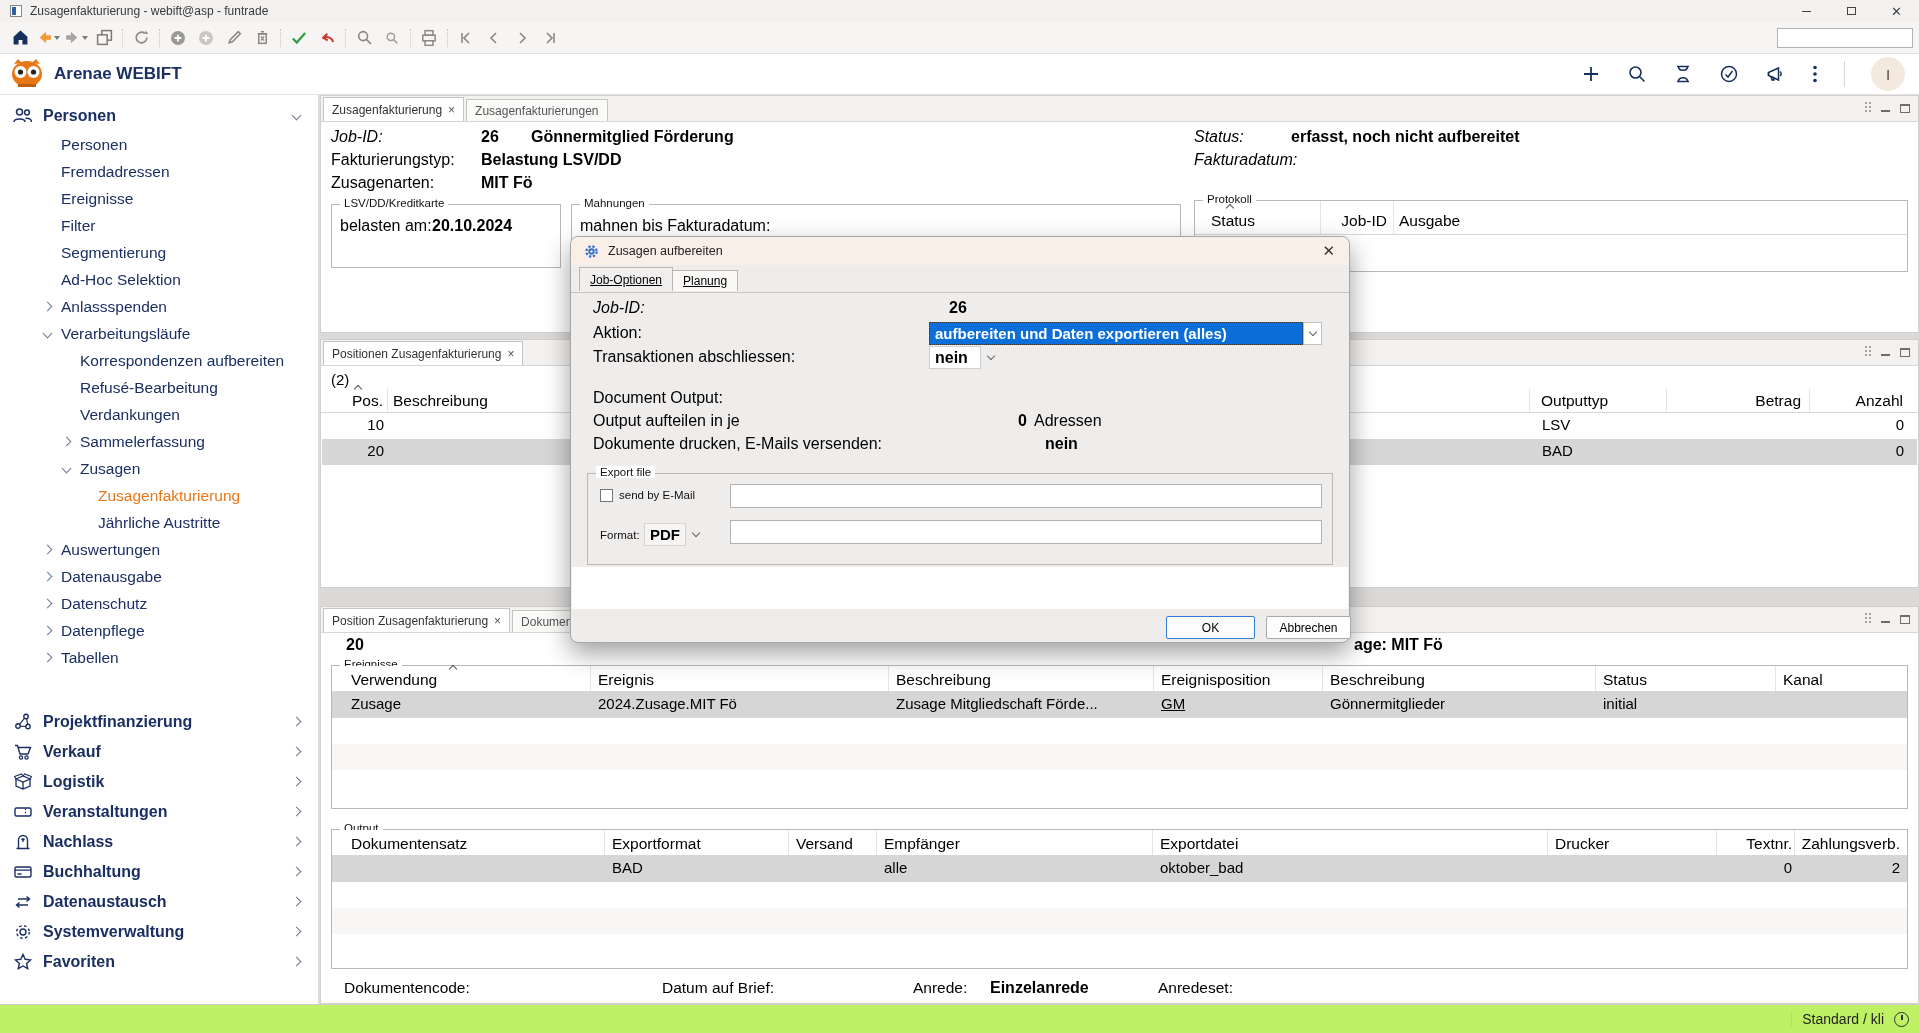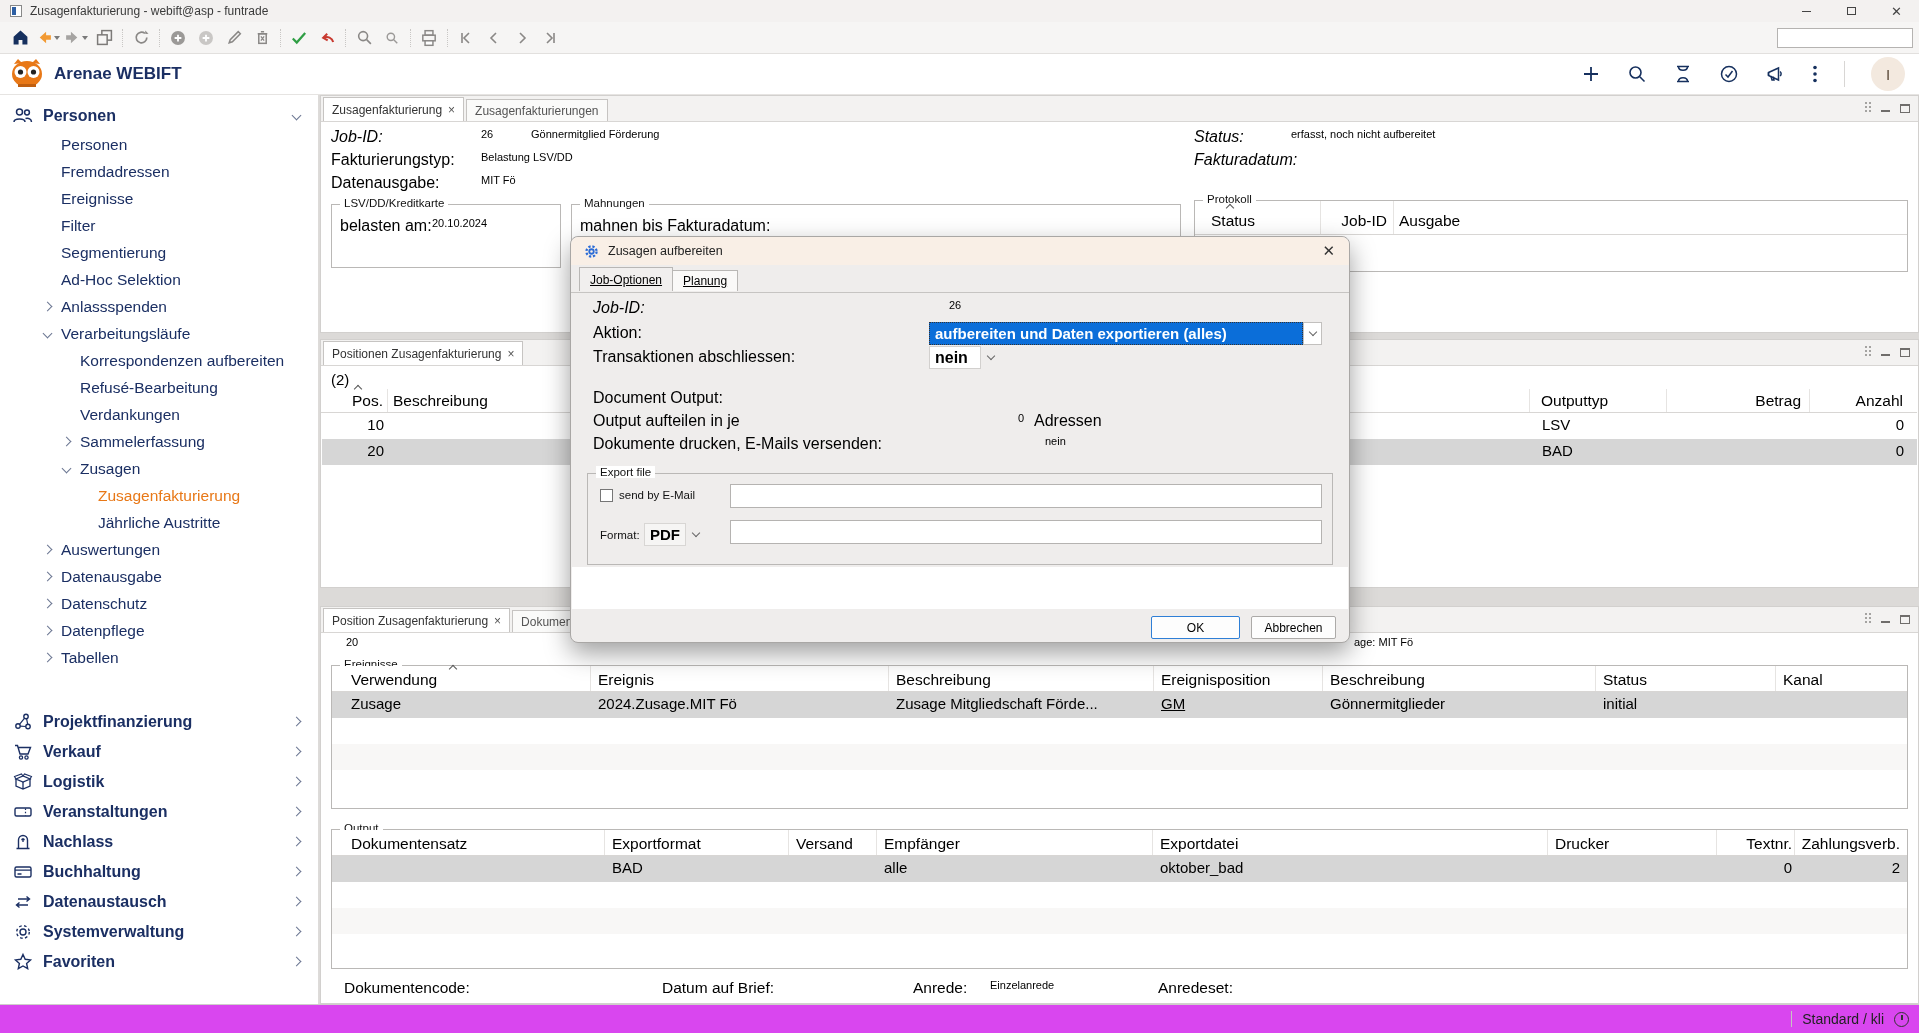--- a/index.html
+++ b/index.html
@@ -45,21 +45,21 @@
   .ptabs{position:relative;height:26px;background:#f3f2f1;border-bottom:1px solid #d8d6d4;display:flex;align-items:flex-end;padding-left:2px;}
   .ptab{height:24px;display:flex;align-items:center;gap:6px;padding:0 8px;font-size:12px;color:#333;background:#fff;border:1px solid #c6c4c2;border-bottom:none;margin-right:2px;position:relative;z-index:2;}
   .ptab.inactive{background:#fafaf9;height:22px;color:#555;}
   .tabx{font-size:12px;color:#555;}
   .pwin{position:absolute;right:8px;top:6px;display:flex;align-items:center;gap:10px;}
   .dots8{width:6px;height:12px;position:relative;}
   .dots8 i{position:absolute;width:2px;height:2px;background:#8a8886;border-radius:50%;box-shadow:4px 0 #8a8886,0 4px #8a8886,4px 4px #8a8886,0 8px #8a8886,4px 8px #8a8886;}
   .pmin{width:9px;height:2px;background:#6f6d6b;margin-top:6px;}
   .pmax{width:10px;height:9px;border:1px solid #6f6d6b;border-top-width:2px;}
   .lbl{font-size:16px;color:#000;} .lbl.i{font-style:italic;}
-  .val{font-size:11px;font-weight:normal;color:#000;}
+  .val{font-size:16px;font-weight:bold;color:#000;}
   .fset{position:absolute;border:1px solid #bab8b6;}
   .fset>.leg{position:absolute;top:-8px;left:8px;background:#fff;padding:0 4px;font-size:11.5px;color:#111;}
   .th{font-size:15.5px;color:#000;}
   .cell{font-size:15px;color:#000;}
   .rowbar{position:absolute;left:1px;right:1px;height:26px;}
   .sel{background:#d6d6d6;} .stripe{background:#f8f7f6;}
   .vline{position:absolute;top:0;bottom:0;width:1px;background:#e6e4e2;}
   .sort{position:absolute;width:6px;height:6px;border-left:1.4px solid #555;border-top:1.4px solid #555;transform:rotate(45deg);}
   .r{text-align:right;}
   
@@ -71,27 +71,27 @@
   .dtab{height:24px;padding:0 10px;font-size:12px;display:flex;align-items:center;background:#f1efee;border:1px solid #b9b7b5;border-bottom:none;position:relative;z-index:2;}
   .dtab.inactive{height:21px;background:#faf9f8;border-left:none;}
   #dlg-tabline{position:absolute;left:0;right:0;top:55px;height:1px;background:#c6c4c2;}
   .combo{position:absolute;height:23px;display:flex;align-items:center;}
   .combo .box{height:23px;display:flex;align-items:center;padding:0 5px;}
   .combo .arr{width:19px;height:23px;background:#fff;border:1px solid #c2c0be;display:flex;align-items:center;justify-content:center;}
   .combo .arr .chev{border-color:#666;width:6px;height:6px;margin-top:-3px;}
   .blue{background:#0b6ed9;color:#fff;font-weight:bold;font-size:15px;border:1px dotted #333;}
   .plaincombo{background:#fff;border:1px solid #d2d0ce;font-weight:bold;font-size:16px;}
   #dlg-white{position:absolute;left:1px;right:1px;top:330px;height:42px;background:#fff;}
-  .dbtn{position:absolute;height:23px;background:#fdfdfd;border:1px solid #acaaa8;font-size:12px;display:flex;align-items:center;justify-content:center;border-radius:2px;}
+  .dbtn{position:absolute;height:23px;background:#fdfdfd;border:1px solid #acaaa8;font-size:12px;display:flex;align-items:center;justify-content:center;border-radius:2px;margin-left:15px;}
   .dbtn.primary{border:1px solid #2f7fd6;}
   .smalllbl{font-size:11.5px;color:#111;}
   .checkbox{width:13px;height:13px;border:1px solid #767676;background:#fff;}
   .dinput{position:absolute;height:24px;border:1px solid #b5b3b1;background:#fff;font-size:13px;padding:0 4px;}
   
-  #statusbar{left:0;top:1004px;width:1919px;height:29px;background:#d946ef;border-top:1px solid #cfcdcb;display:flex;align-items:center;justify-content:flex-end;font-size:14px;color:#222;}
+  #statusbar{left:0;top:1004px;width:1919px;height:29px;background:#bef264;border-top:1px solid #cfcdcb;display:flex;align-items:center;justify-content:flex-end;font-size:14px;color:#222;}
   #sb-sep{width:1px;height:16px;background:#c6c4c2;margin-right:10px;}
   #clockico{width:15px;height:15px;border:1.5px solid #333;border-radius:50%;margin:0 10px 0 10px;position:relative;}
   #clockico:before{content:"";position:absolute;left:6px;top:2px;width:1.5px;height:5px;background:#333;}
   svg{display:block;}
 </style>
 </head>
 <body>
 
 <div id="screen">
 
@@ -468,21 +468,21 @@
           </span>
         <span class="pmin"></span>
         <span class="pmax"></span>
       </div>
     </div>
     <span class="abs lbl i" style="left:10px;top:32px;">Job-ID:</span>
     <span class="abs val" style="left:160px;top:32px;">26</span>
     <span class="abs val" style="left:210px;top:32px;">Gönnermitglied Förderung</span>
     <span class="abs lbl" style="left:10px;top:55px;">Fakturierungstyp:</span>
     <span class="abs val" style="left:160px;top:55px;">Belastung LSV/DD</span>
-    <span class="abs lbl" style="left:10px;top:78px;">Datenausgabe:</span>
+    <span class="abs lbl" style="left:10px;top:78px;">Zusagenarten:</span>
     <span class="abs val" style="left:160px;top:78px;">MIT Fö</span>
     <span class="abs lbl i" style="left:873px;top:32px;">Status:</span>
     <span class="abs val" style="left:970px;top:32px;">erfasst, noch nicht aufbereitet</span>
     <span class="abs lbl i" style="left:873px;top:55px;">Fakturadatum:</span>
     <span class="abs val" style="left:970px;top:55px;"></span>
 
     <div class="fset" style="left:10px;top:108px;width:230px;height:64px;padding-left:20px;">
       <span class="leg">LSV/DD/Kreditkarte</span>
       <span class="abs lbl" style="left:8px;top:12px;">belasten am:</span>
       <span class="abs val" style="left:100px;top:12px;">20.10.2024</span>

